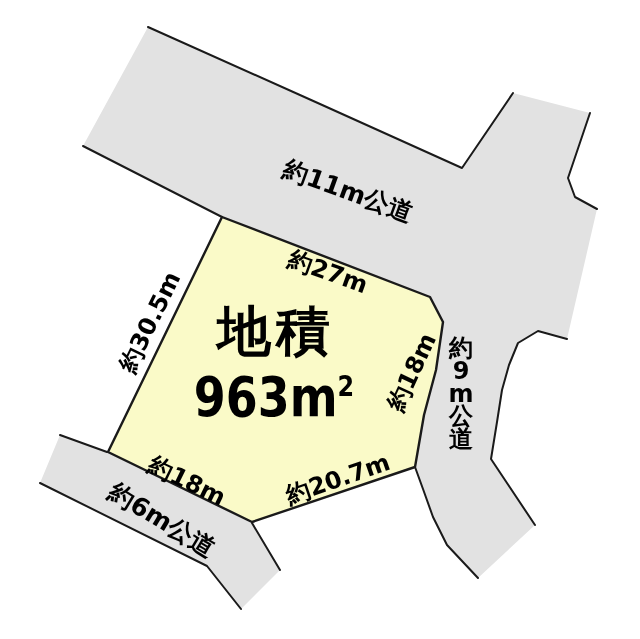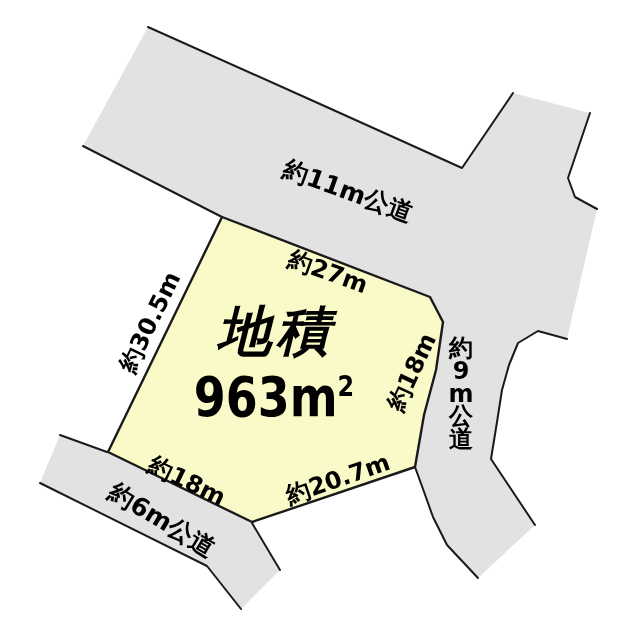--- a/index.html
+++ b/index.html
@@ -67,19 +67,19 @@
   <div class="lbl dim" style="left:328px;top:272px;transform:translate(-50%,-50%) rotate(20deg);">約27m</div>
 
   <div class="lbl dim" style="left:150px;top:322px;transform:translate(-50%,-50%) rotate(-64deg);">約30.5m</div>
 
   <div class="lbl dim" style="left:412px;top:372px;transform:translate(-50%,-50%) rotate(-65deg);">約18m</div>
 
   <div class="lbl dim" style="left:338px;top:479px;transform:translate(-50%,-50%) rotate(-19deg);">約20.7m</div>
 
   <div class="lbl dim" style="left:187px;top:481px;transform:translate(-50%,-50%) rotate(26deg);">約18m</div>
 
-  <div class="lbl area-title" style="left:276px;top:332px;transform:translate(-50%,-50%);font-style:italic;">地積</div>
+  <div class="lbl area-title" style="left:276px;top:332px;transform:translate(-50%,-50%);">地積</div>
 
   <div class="lbl area-value" style="left:274px;top:397px;transform:translate(-50%,-50%) scaleX(0.82);">
     <span>963m</span><sup>2</sup>
   </div>
 
 </div>
 
 </body></html>

